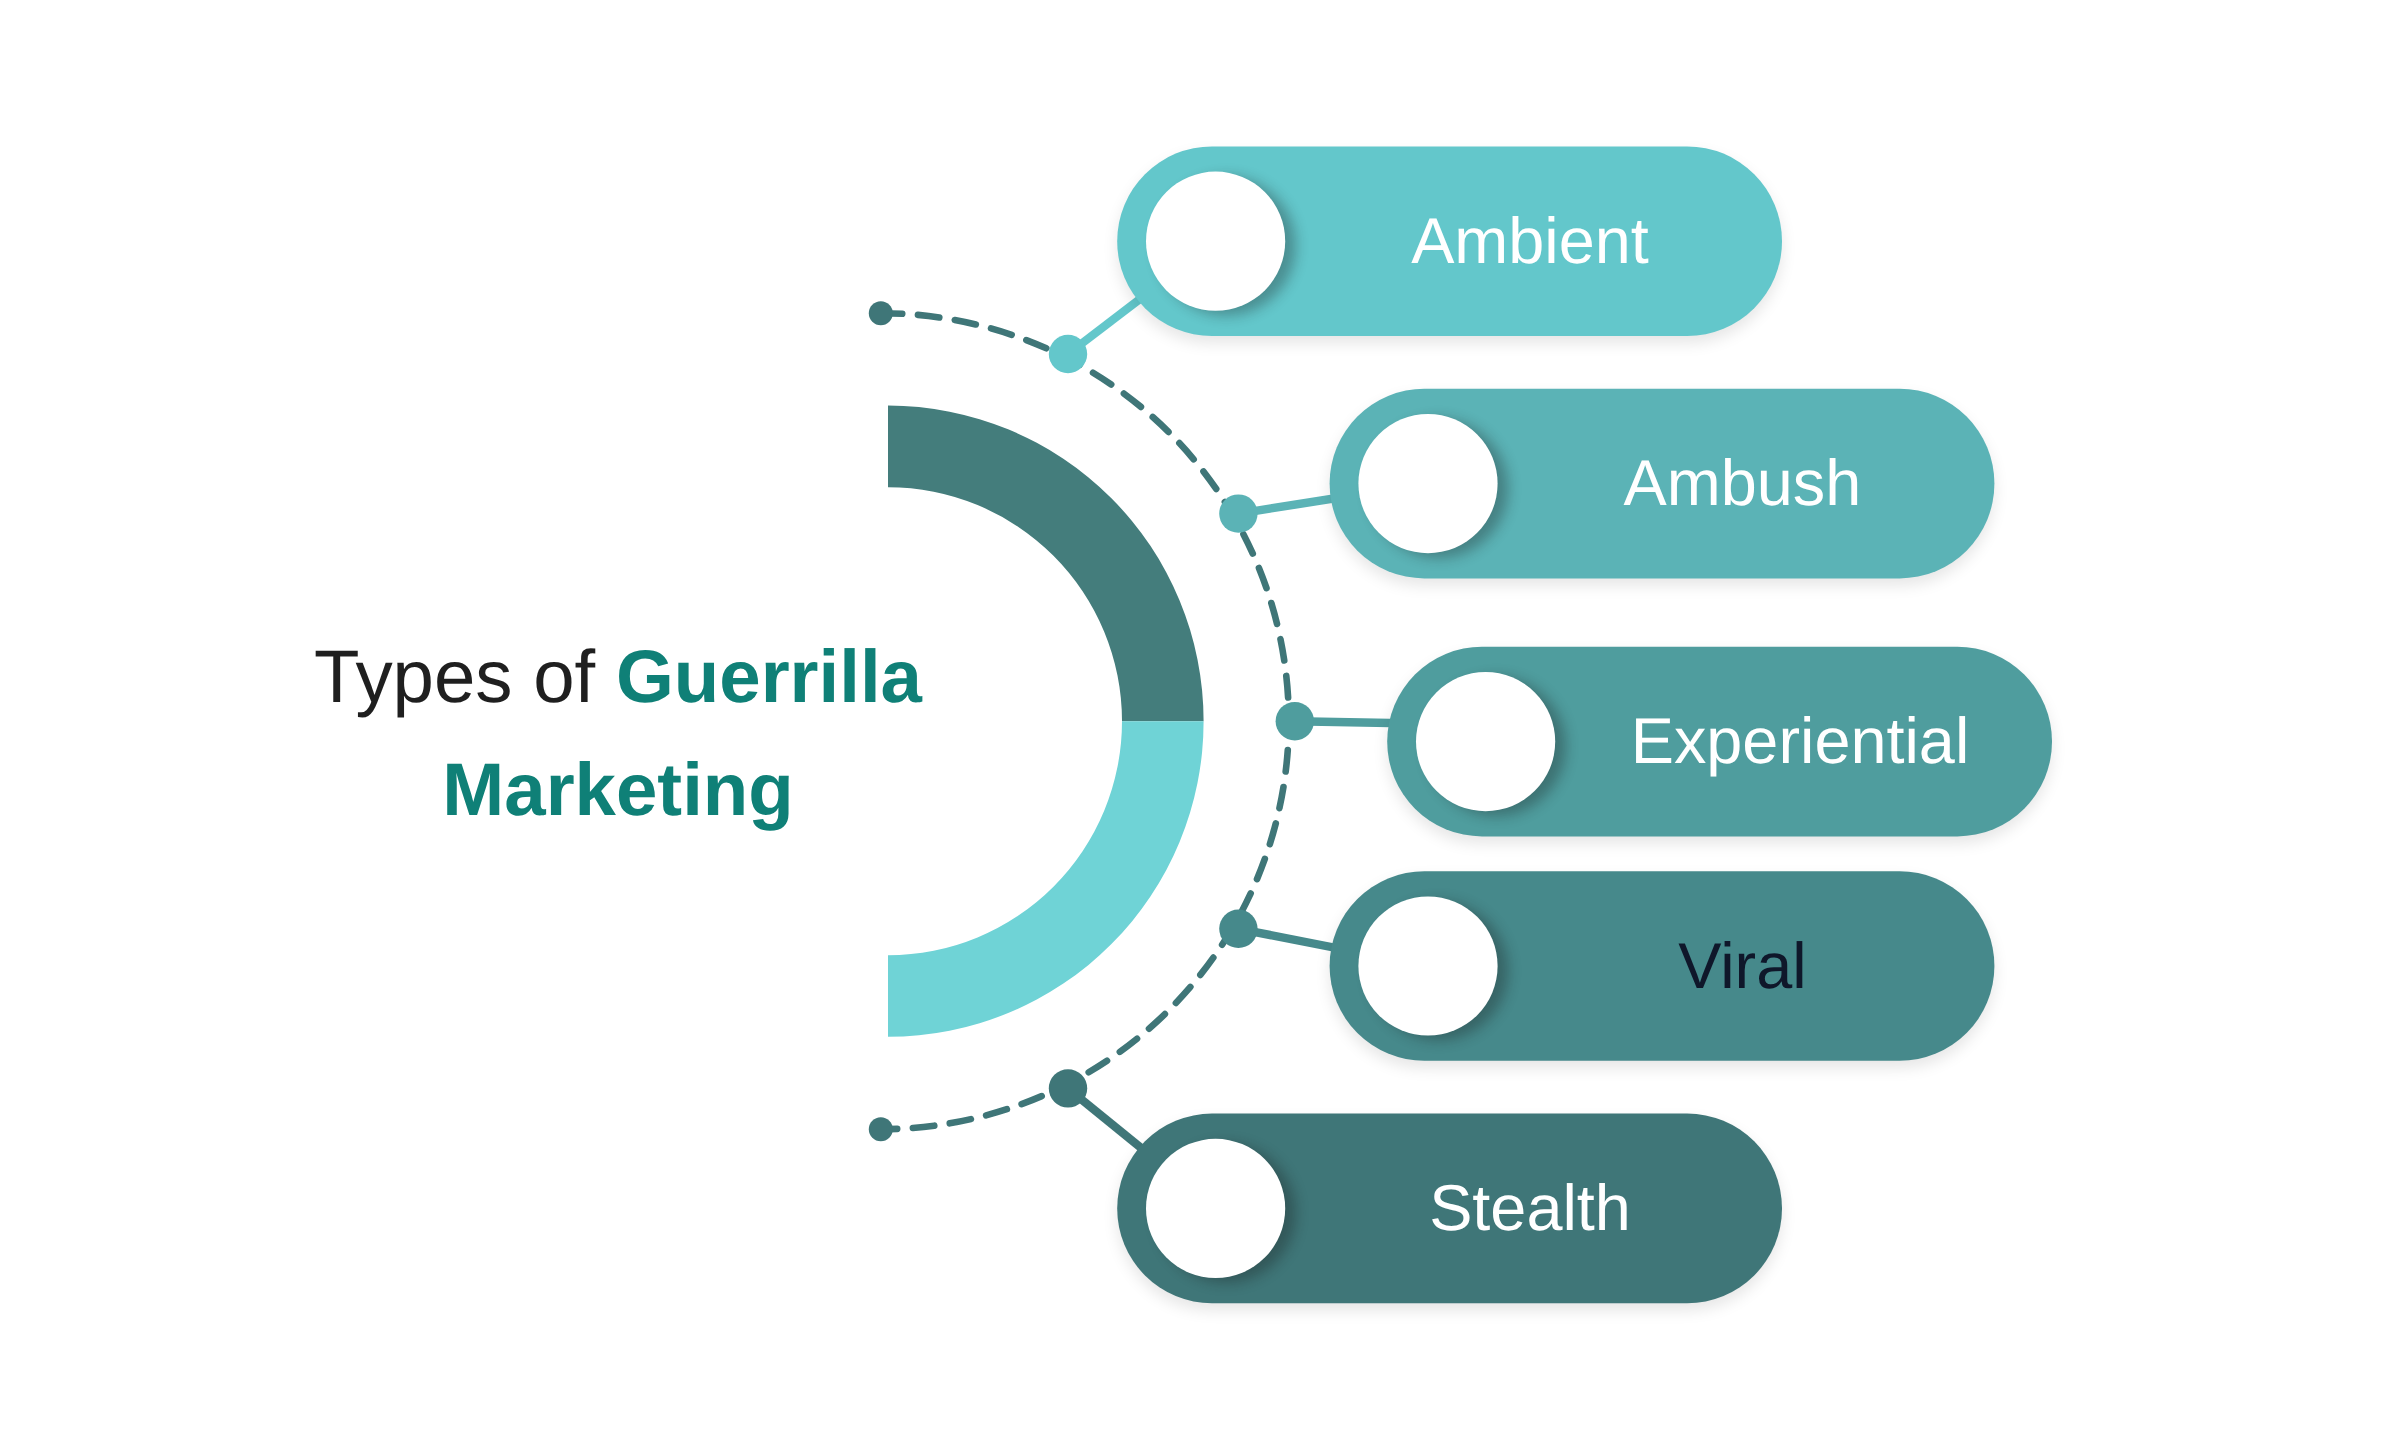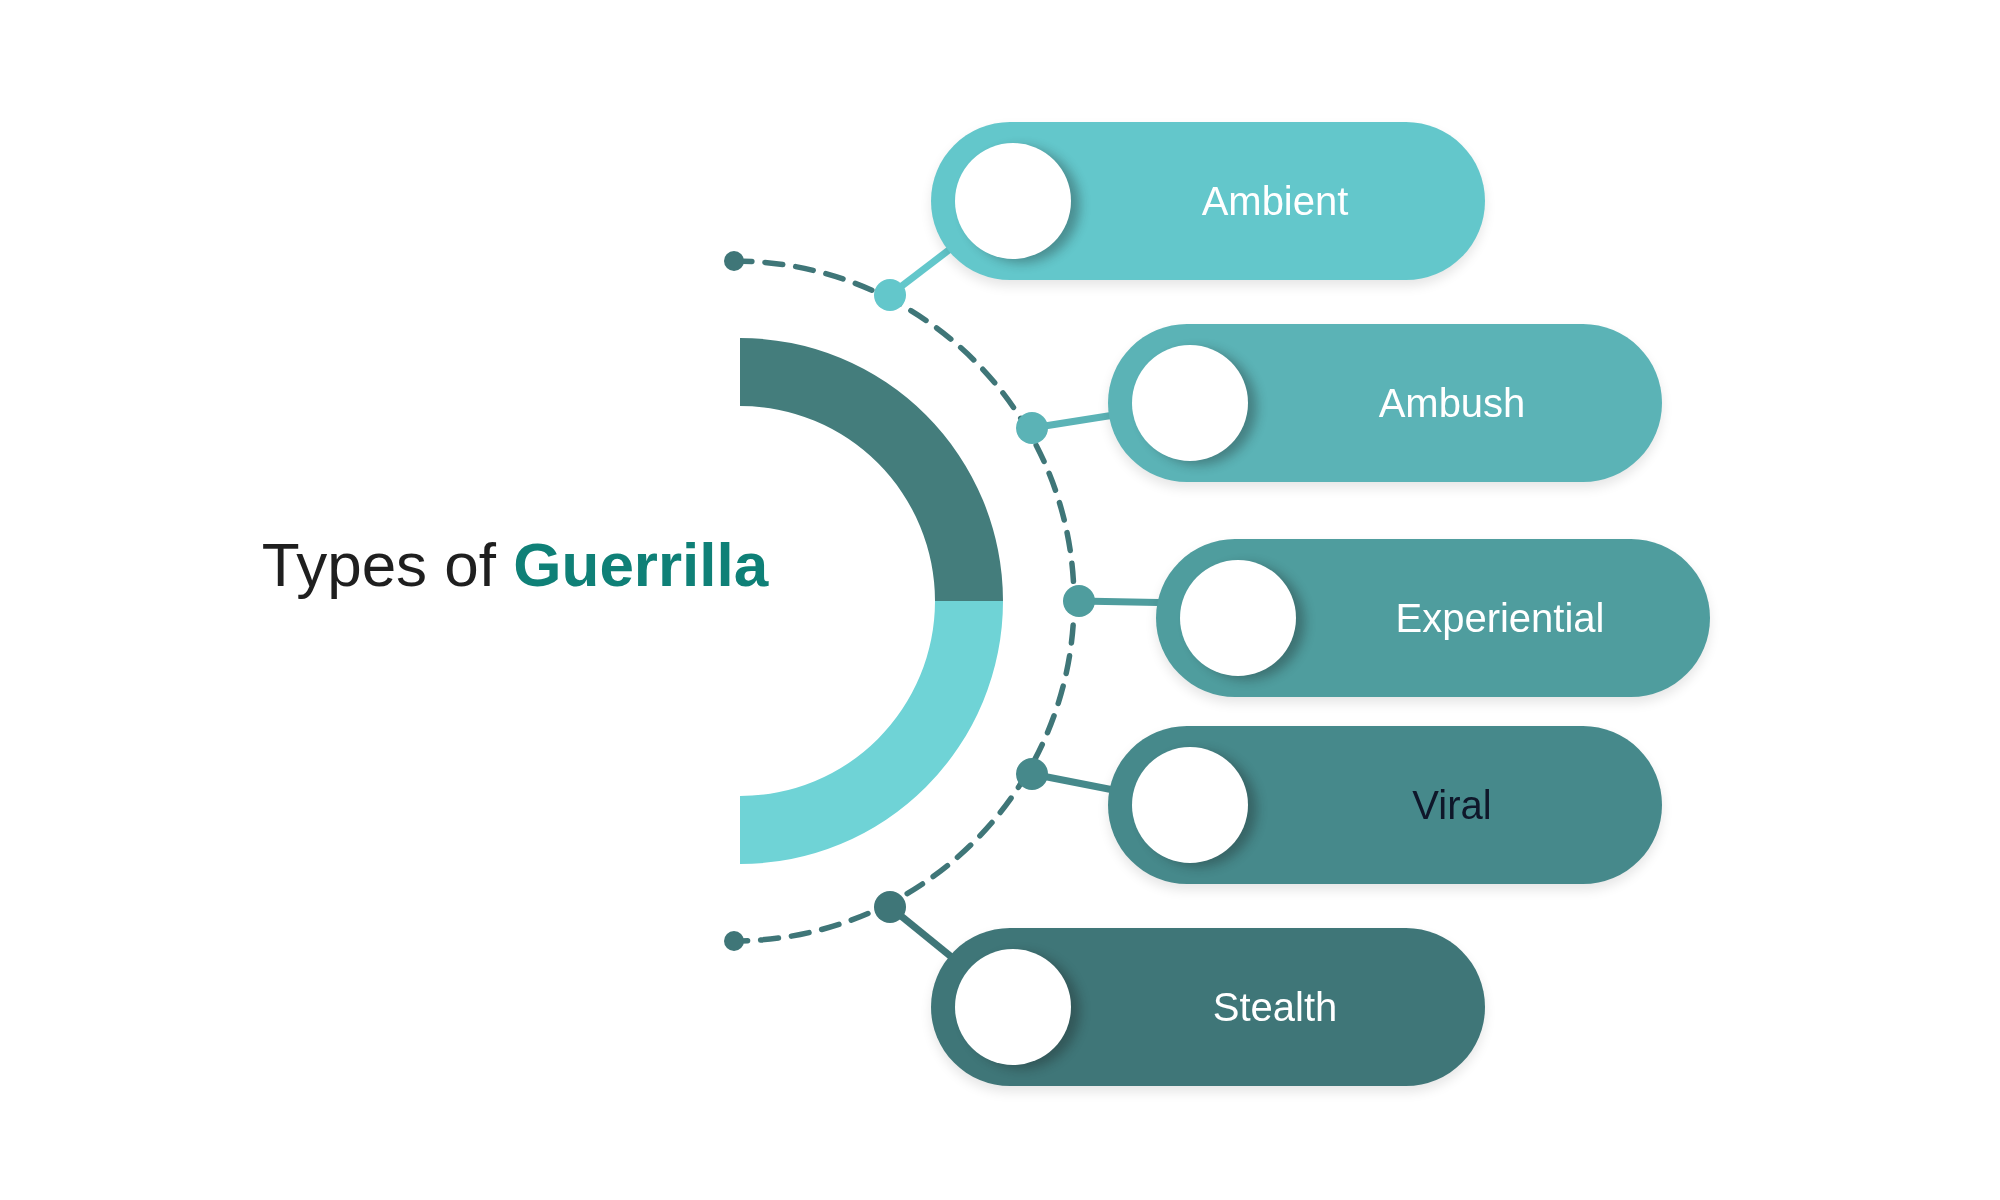--- a/index.html
+++ b/index.html
@@ -25,21 +25,21 @@
     position:absolute;width:554px;height:158px;border-radius:79px;
     display:flex;align-items:center;
     box-shadow:0 6px 12px rgba(0,0,0,0.10);
   }
   .pill-circle{
     flex:0 0 auto;width:116px;height:116px;border-radius:50%;
     background:#ffffff;margin-left:24px;
     box-shadow:9px 4px 11px rgba(25,25,25,0.32);
   }
   .pill-label{
-    flex:1 1 auto;text-align:center;font-size:40px;font-weight:400;
+    flex:1 1 auto;text-align:center;font-size:54px;font-weight:400;
     padding-right:6px;white-space:nowrap;
   }
   .pill-0{left:931px;top:122px;}
   .pill-1{left:1108px;top:324px;}
   .pill-2{left:1156px;top:539px;}
   .pill-3{left:1108px;top:726px;}
   .pill-4{left:931px;top:928px;}
 </style>
 </head>
 <body>
@@ -67,20 +67,21 @@
 
     <path d="M 740 338 A 263 263 0 0 1 1003 601 L 935 601 A 195 195 0 0 0 740 406 Z" fill="#447d7c"></path>
 
     <path d="M 1003 601 A 263 263 0 0 1 740 864 L 740 796 A 195 195 0 0 0 935 601 Z" fill="#6fd3d6"></path>
   </svg>
 
   <div class="title">
     <div>
       <span class="t-prefix" style="color: rgb(31, 31, 31);">Types of </span><span class="t-bold" style="color: rgb(15, 128, 119);">Guerrilla</span>
     </div>
+    <div class="t-bold" style="color: rgb(15, 128, 119);">Marketing</div>
   </div>
 
   <div class="pill pill-0" style="background: rgb(99, 199, 203);">
     <div class="pill-circle"></div>
     <div class="pill-label" style="color: rgb(255, 255, 255);">Ambient</div>
   </div>
   <div class="pill pill-1" style="background: rgb(91, 179, 182);">
     <div class="pill-circle"></div>
     <div class="pill-label" style="color: rgb(255, 255, 255);">Ambush</div>
   </div>

